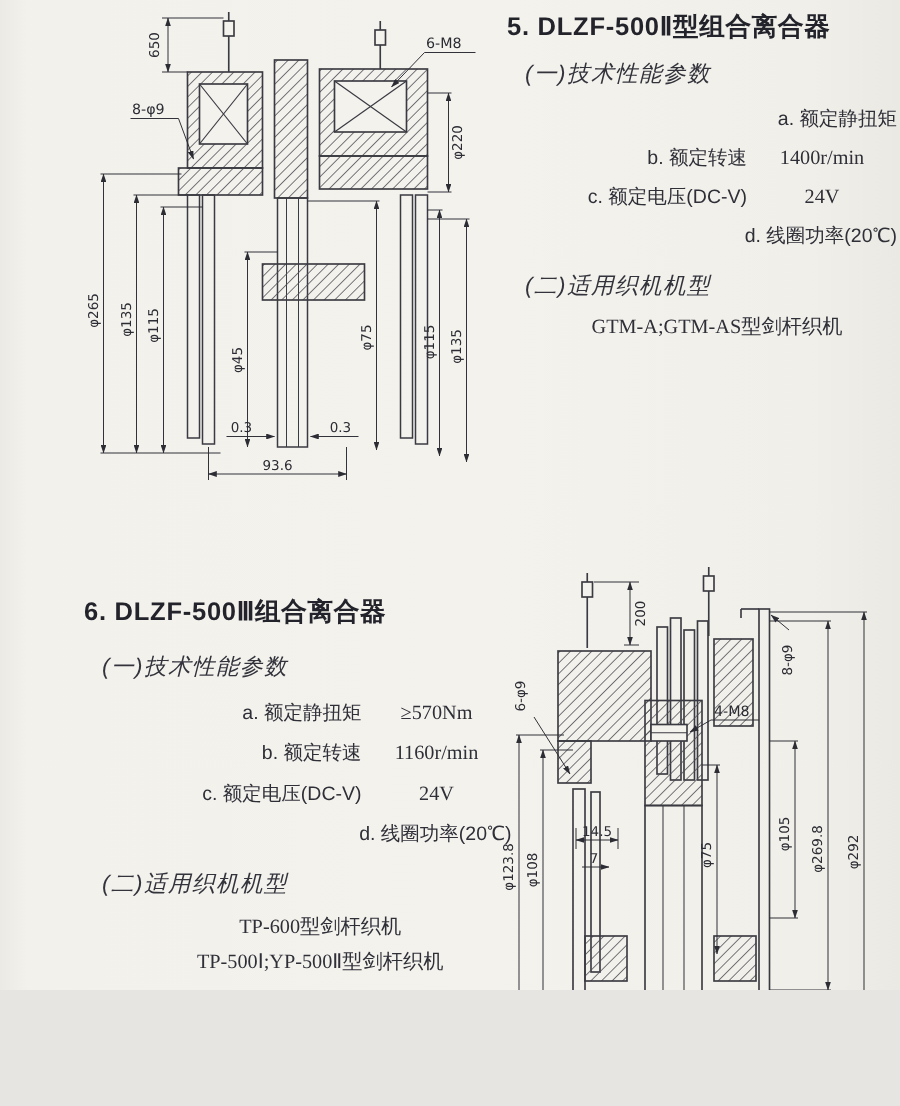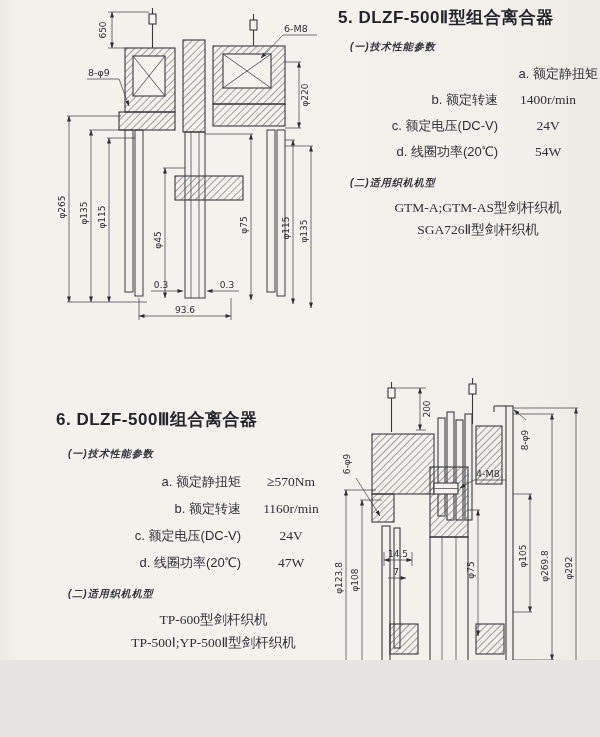--- a/index.html
+++ b/index.html
@@ -13,22 +13,22 @@
     background:linear-gradient(90deg,#eceae5 0%,#f2f1ec 3%,#f3f2ed 55%,#f0efe9 90%,#eae9e3 100%);
     color:#2e2e36;
   }
   
   .sec{position:absolute;}
   .sec-title{
     font-size:17px;font-weight:bold;color:#23232b;letter-spacing:.5px;
     white-space:nowrap;
   }
   .subhead{
-    font-size:10px;font-style:italic;color:#33333c;letter-spacing:1px;
-    margin:11px 0 7px 12px;white-space:nowrap;font-weight:bold;
+    font-size:15px;font-style:italic;color:#33333c;letter-spacing:1px;
+    margin:11px 0 7px 12px;white-space:nowrap;
   }
   .param-row{
     display:flex;align-items:baseline;font-size:13px;color:#2f2f38;
     margin-left:13px;height:26px;line-height:26px;white-space:nowrap;
   }
   .sec6 .param-row{height:27px;line-height:27px;}
   .param-label{flex:1;text-align:right;}
   .param-value{width:100px;text-align:center;font-family:"Liberation Serif",serif;font-size:13.5px;}
   .machine-line{
     font-size:13.5px;color:#2f2f38;margin-left:20px;line-height:22px;white-space:nowrap;
@@ -162,45 +162,42 @@
     <div class="param-row">
       <span class="param-label">b. 额定转速</span>
       <span class="param-value">1400r/min</span>
     </div>
     <div class="param-row">
       <span class="param-label">c. 额定电压(DC-V)</span>
       <span class="param-value">24V</span>
     </div>
     <div class="param-row">
       <span class="param-label">d. 线圈功率(20℃)</span>
-      <span class="param-value">54W</span>
     </div>
     <div class="subhead">(二)适用织机机型</div>
     <div class="machine-line">GTM-A;GTM-AS型剑杆织机</div>
-    <div class="machine-line">SGA726Ⅱ型剑杆织机</div>
   </div>
 
-  <div class="sec sec6" style="left:56px;top:408px;width:285px;">
+  <div class="sec sec6" style="left:56px;top:396px;width:285px;">
     <div class="sec-title">6. DLZF-500Ⅲ组合离合器</div>
     <div class="subhead" style="margin-top:16px;">(一)技术性能参数</div>
     <div class="param-row">
       <span class="param-label">a. 额定静扭矩</span>
       <span class="param-value">≥570Nm</span>
     </div>
     <div class="param-row">
       <span class="param-label">b. 额定转速</span>
       <span class="param-value">1160r/min</span>
     </div>
     <div class="param-row">
       <span class="param-label">c. 额定电压(DC-V)</span>
       <span class="param-value">24V</span>
     </div>
     <div class="param-row">
       <span class="param-label">d. 线圈功率(20℃)</span>
-      <span class="param-value">47W</span>
     </div>
     <div class="subhead">(二)适用织机机型</div>
     <div class="machine-line">TP-600型剑杆织机</div>
     <div class="machine-line">TP-500Ⅰ;YP-500Ⅱ型剑杆织机</div>
   </div>
 
   <svg style="left:330px;top:378px;" width="270" height="359" viewBox="0 0 270 359">
     <defs>
       <pattern id="hat2" width="5" height="5" patternUnits="userSpaceOnUse" patternTransform="rotate(45)">
         <line x1="0" y1="0" x2="0" y2="5" stroke="#4b4b53" stroke-width="1"></line>

